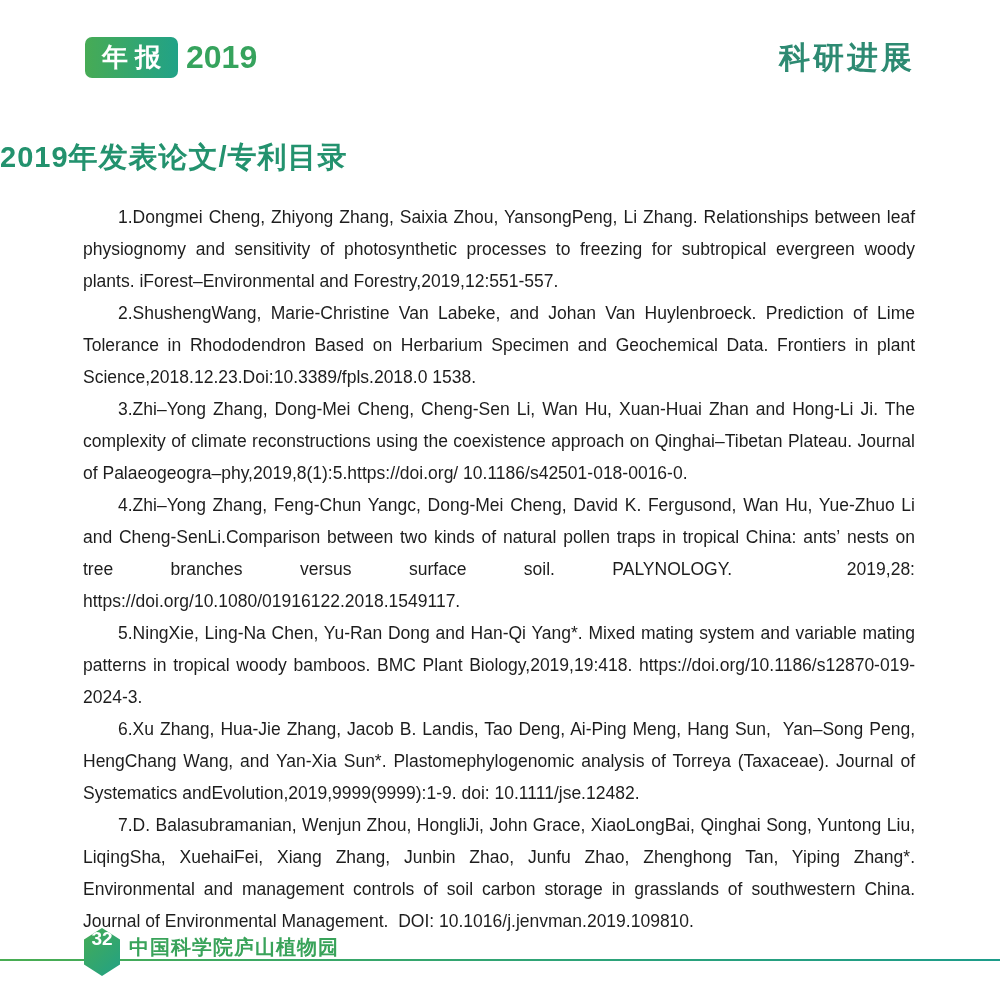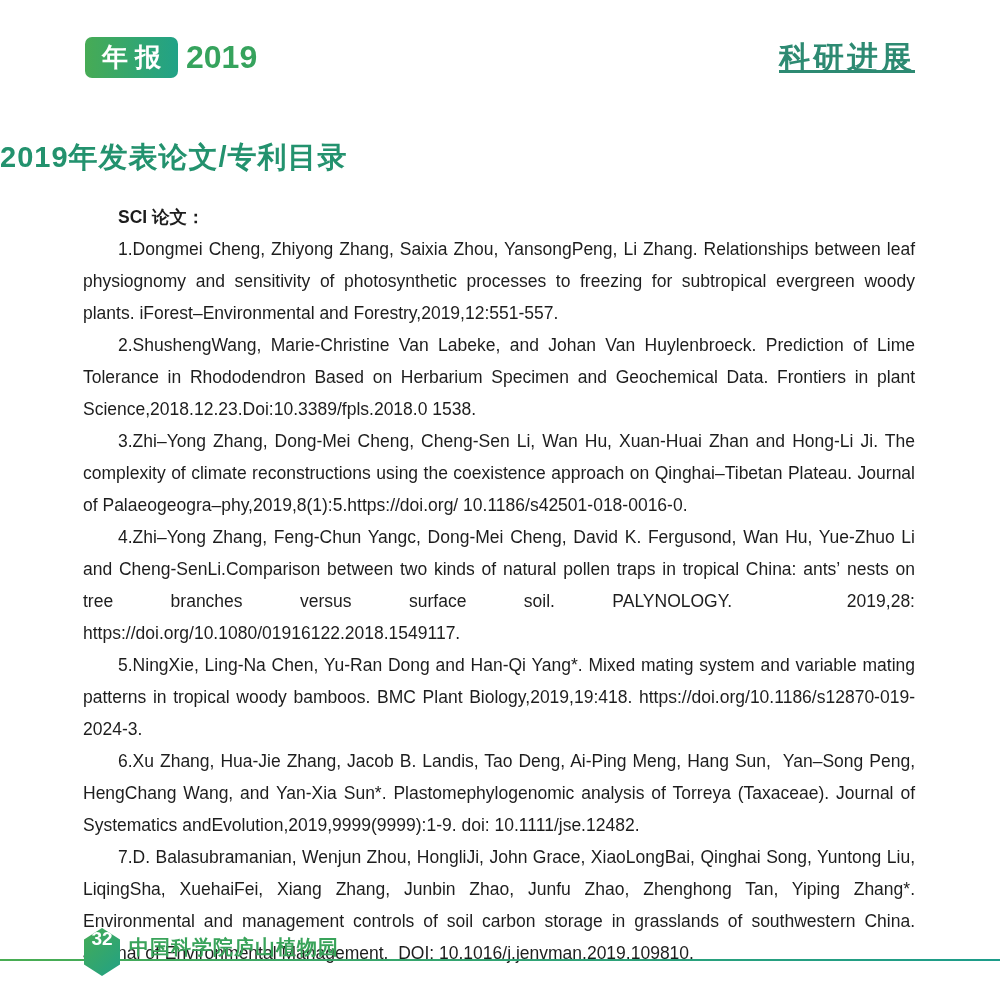--- a/index.html
+++ b/index.html
@@ -39,21 +39,20 @@
   }
   .header-section {
     position: absolute;
     right: 85px; top: 38px;
     font-family: "Liberation Serif", "DejaVu Serif", serif;
     font-size: 31px;
     font-weight: 700;
     letter-spacing: 3px;
     color: #2d8a72;
     line-height: 40px;
-    text-decoration: underline;
   }
 
   
   .doc-title {
     position: absolute;
     left: 0; right: 0;
     top: 138px;
     font-size: 29px;
     font-weight: 700;
     letter-spacing: 1px;
@@ -117,21 +116,20 @@
 
   <div class="badge-year">
     <span>年报</span>
   </div>
   <div class="badge-year-num">2019</div>
   <div class="header-section">科研进展</div>
 
   <h1 class="doc-title">2019年发表论文/专利目录</h1>
 
   <div class="content">
-    <div class="sci-label">SCI 论文：</div>
     <p><span>1.</span><b>Dongmei Cheng</b><span>, Zhiyong Zhang, Saixia Zhou, YansongPeng, Li Zhang. Relationships between leaf physiognomy and sensitivity of photosynthetic processes to freezing for subtropical evergreen woody plants. </span><b>iForest–Environmental and Forestry</b><span>,2019,12:551-557.</span></p>
     <p><span>2.</span><b>ShushengWang</b><span>, Marie-Christine Van Labeke, and Johan Van Huylenbroeck. Prediction of Lime Tolerance in Rhododendron Based on Herbarium Specimen and Geochemical Data. Frontiers in plant Science,2018.12.23.Doi:10.3389/fpls.2018.0 1538.</span></p>
     <p><span>3.</span><b>Zhi–Yong Zhang</b><span>, Dong-Mei Cheng, Cheng-Sen Li, Wan Hu, Xuan-Huai Zhan and Hong-Li Ji. The complexity of climate reconstructions using the coexistence approach on Qinghai–Tibetan Plateau. </span><b>Journal of Palaeogeogra–phy</b><span>,2019,8(1):5.https://doi.org/ 10.1186/s42501-018-0016-0.</span></p>
     <p><span>4.</span><b>Zhi–Yong Zhang</b><span>, Feng-Chun Yangc, Dong-Mei Cheng, David K. Fergusond, Wan Hu, Yue-Zhuo Li and Cheng-SenLi.Comparison between two kinds of natural pollen traps in tropical China: ants’&nbsp;nests on tree branches versus surface soil. </span><b>PALYNOLOGY</b><span>. &nbsp;2019,28: https://doi.org/10.1080/01916122.2018.1549117.</span></p>
     <p><span>5.</span><b>NingXie</b><span>, Ling-Na Chen, Yu-Ran Dong and Han-Qi Yang*. Mixed mating system and variable mating patterns in tropical woody bamboos. </span><b>BMC Plant Biology</b><span>,2019,19:418. https://doi.org/10.1186/s12870-019-2024-3.</span></p>
     <p><span>6.Xu Zhang, Hua-Jie Zhang, Jacob B. Landis, Tao Deng, Ai-Ping Meng, Hang Sun, &nbsp;</span><b>Yan–Song Peng</b><span>, HengChang Wang, and Yan-Xia Sun*. Plastomephylogenomic analysis of Torreya (Taxaceae). </span><b>Journal of Systematics andEvolution</b><span>,2019,9999(9999):1-9. doi: 10.1111/jse.12482.</span></p>
     <p><span>7.D. Balasubramanian, Wenjun Zhou, </span><b>HongliJi</b><span>, John Grace, XiaoLongBai, Qinghai Song, Yuntong Liu, LiqingSha, XuehaiFei, Xiang Zhang, Junbin Zhao, Junfu Zhao, Zhenghong Tan, Yiping Zhang*. Environmental and management controls of soil carbon storage in grasslands of southwestern China. </span><b>Journal of Environmental Management</b><span>. &nbsp;DOI: 10.1016/j.jenvman.2019.109810.</span></p>
   </div>
 
   <div class="footer-line"></div>

